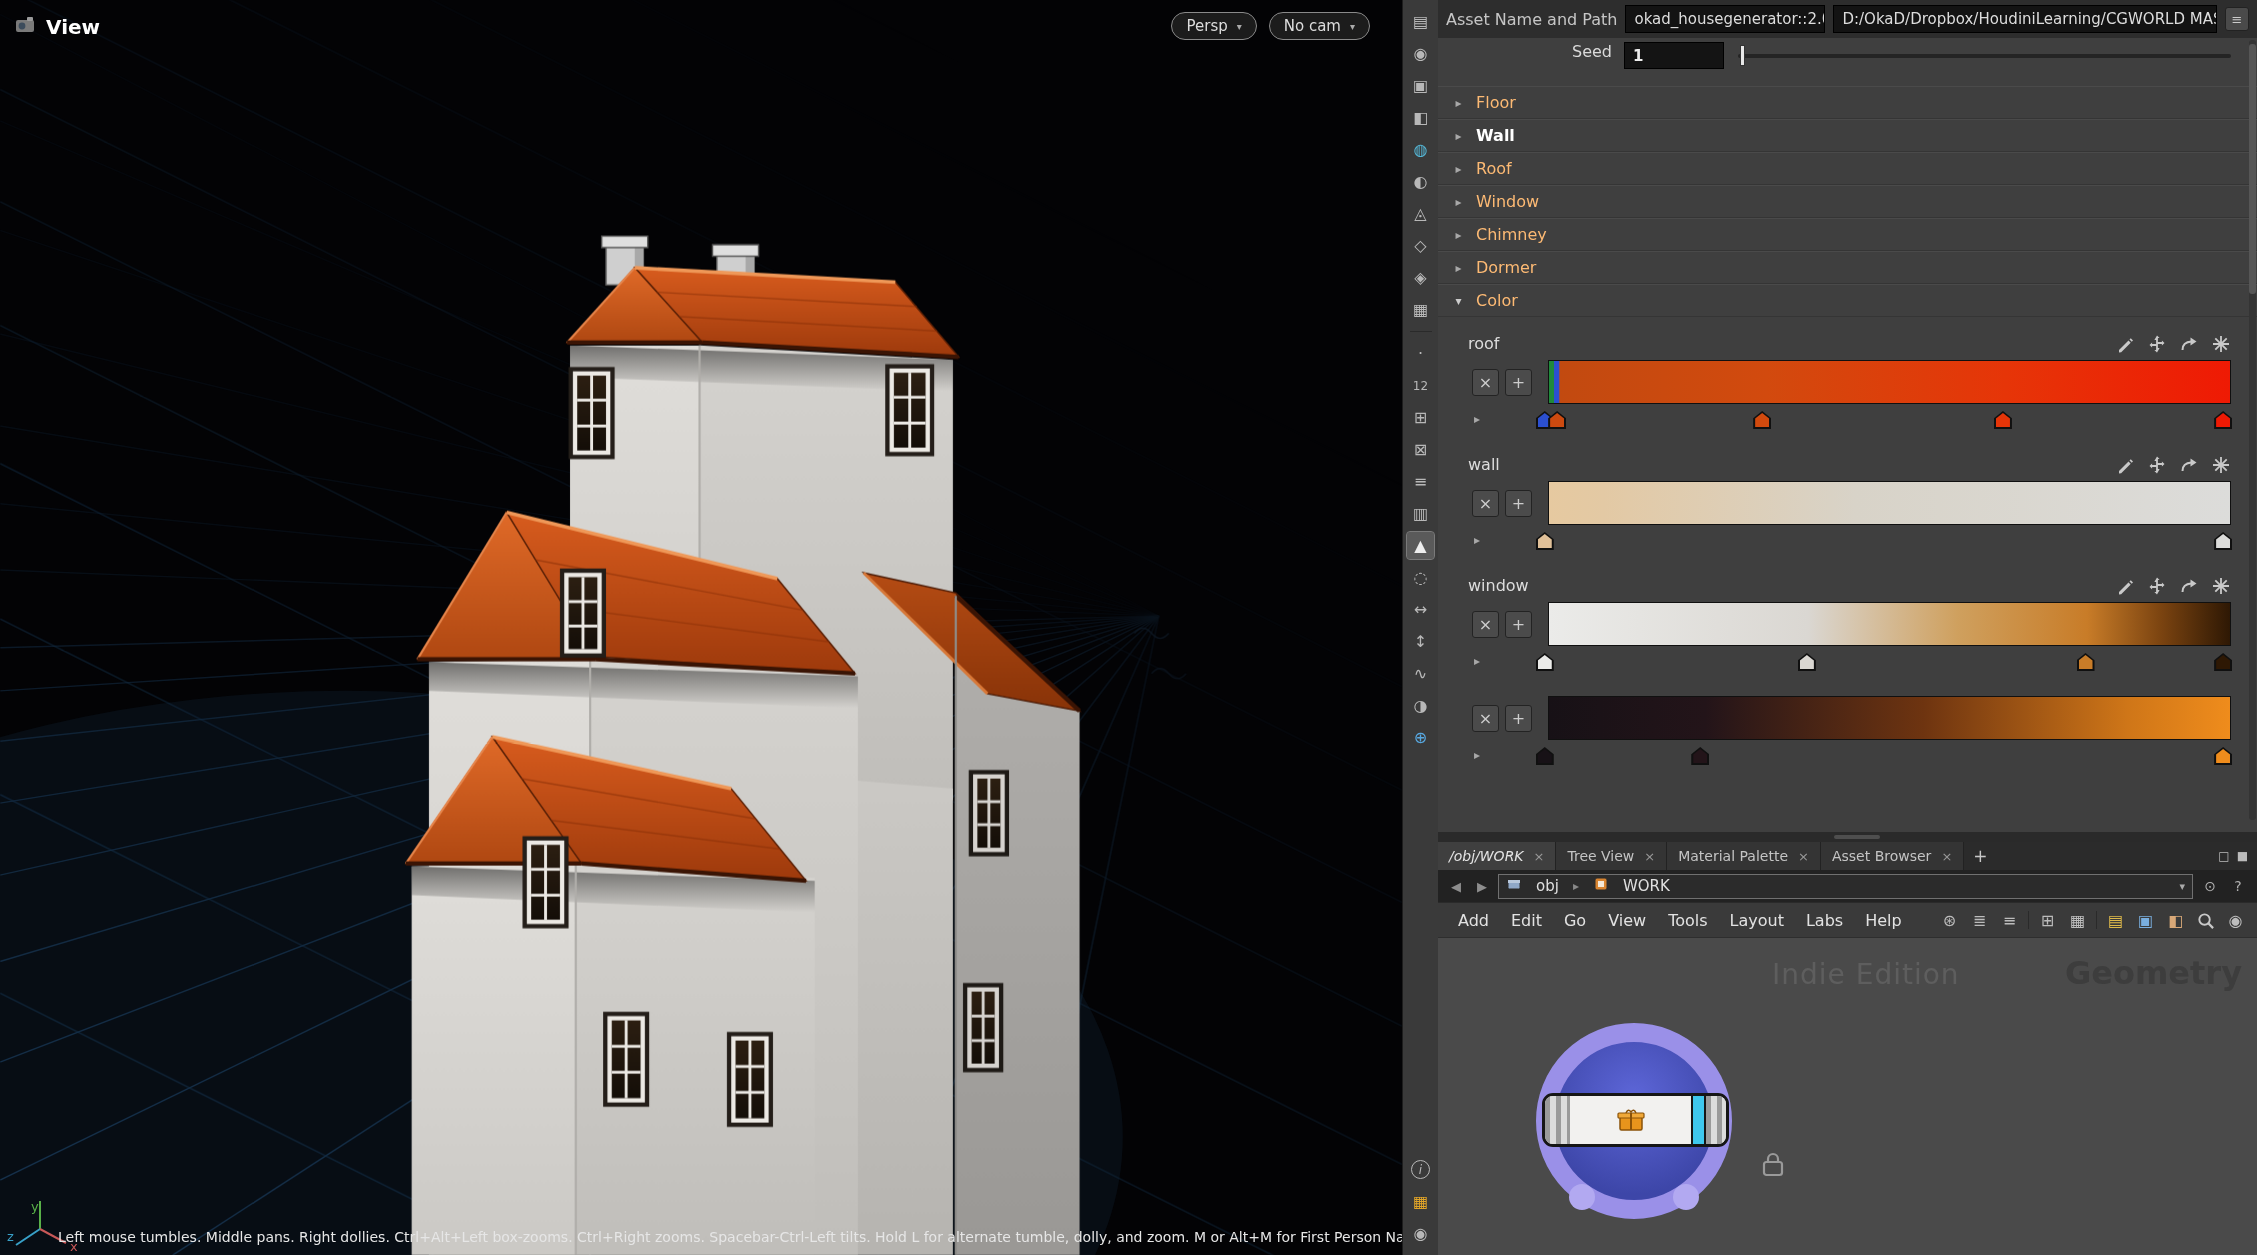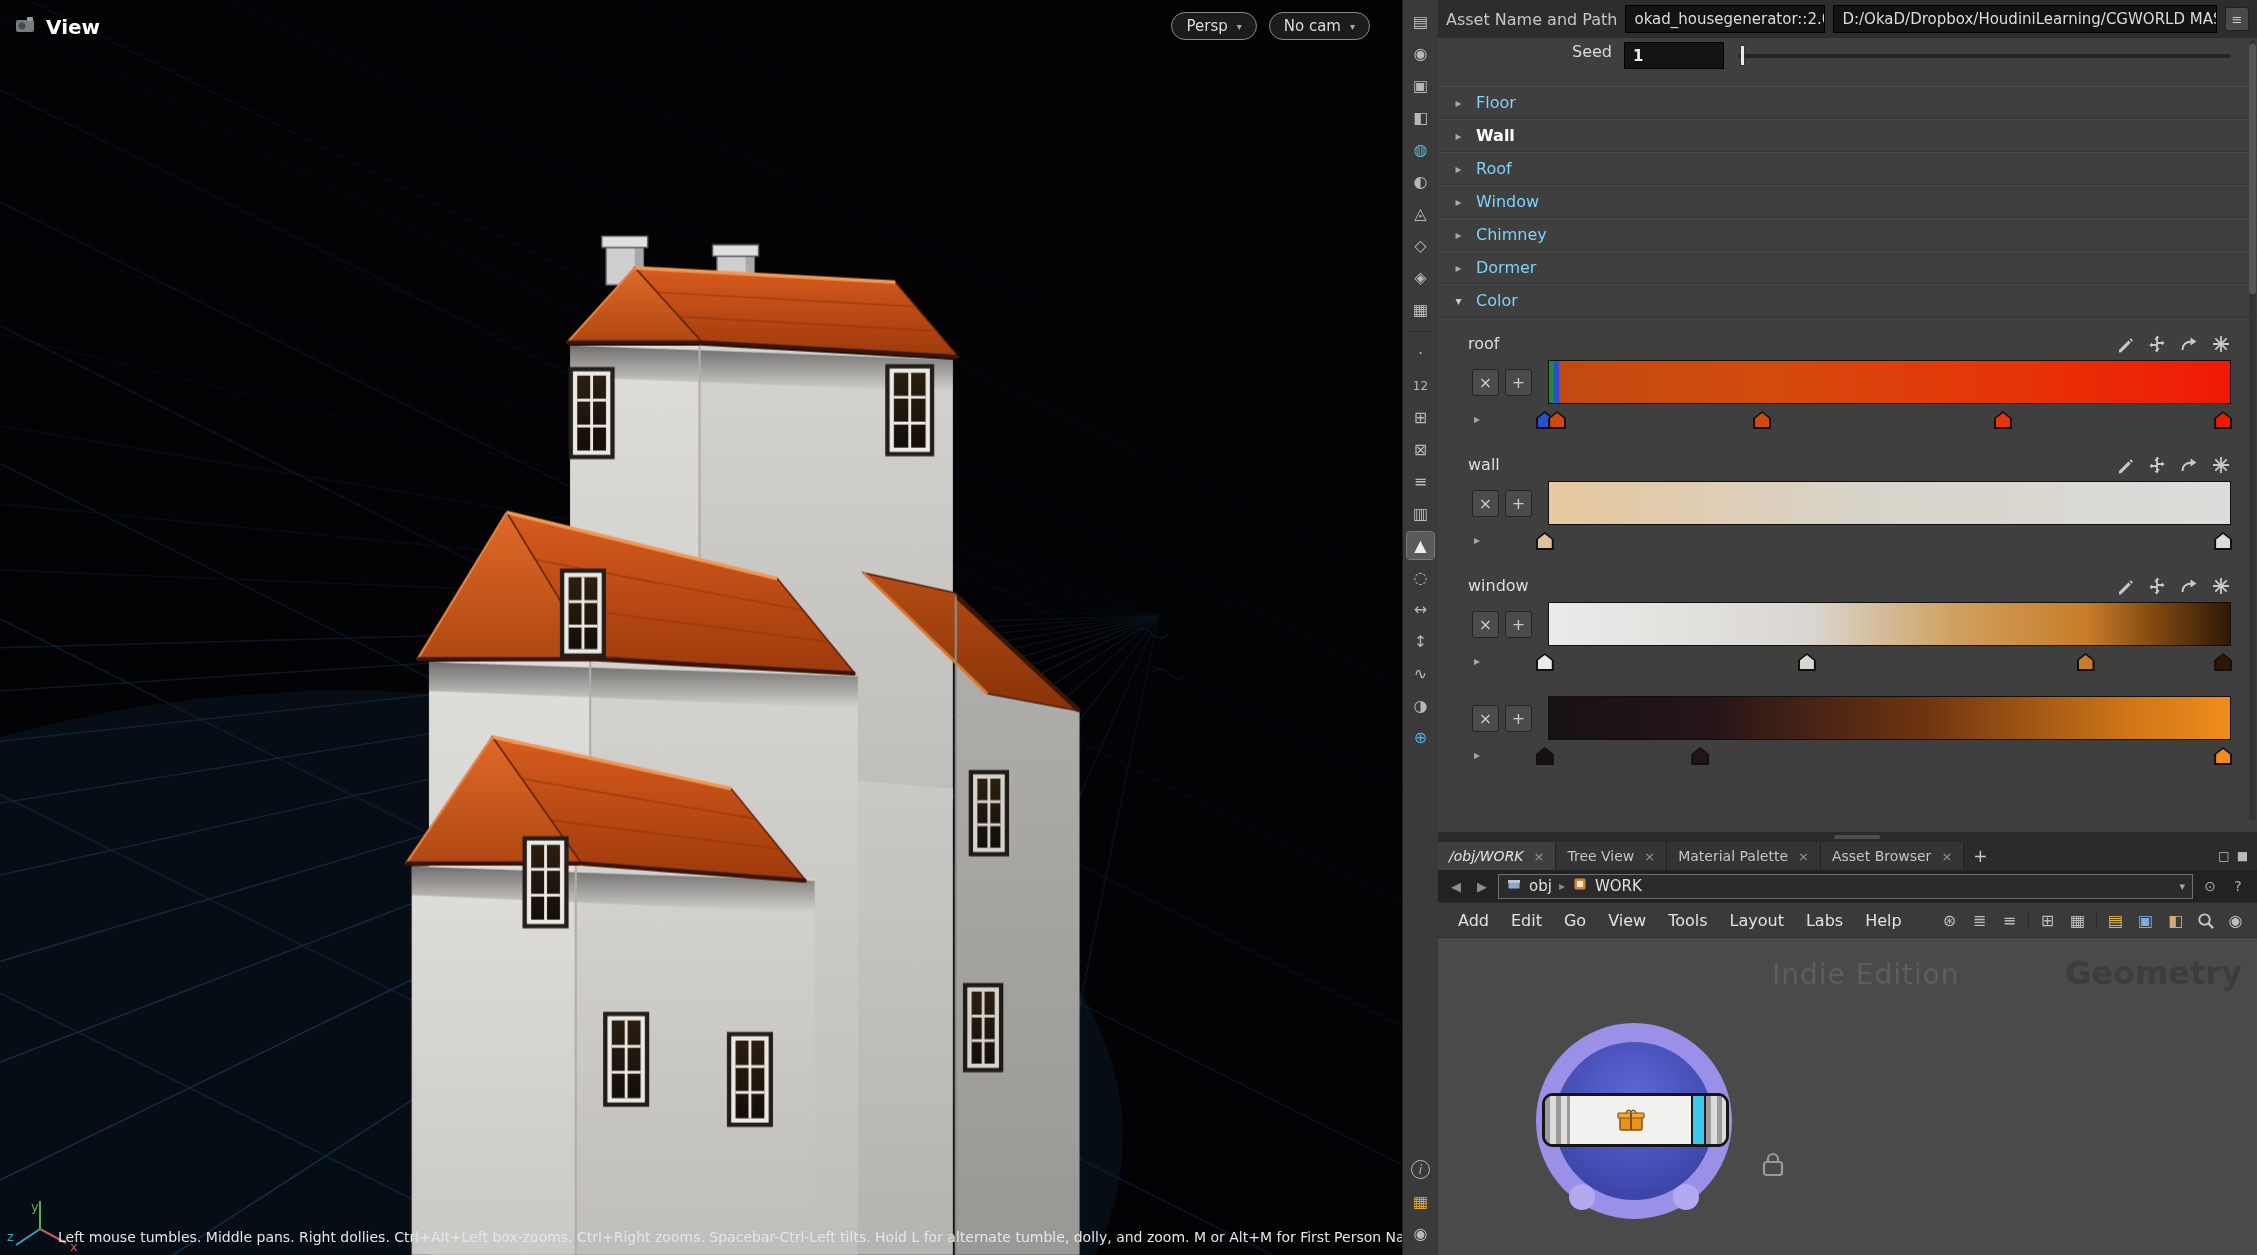--- a/index.html
+++ b/index.html
@@ -37,21 +37,21 @@
   .seed-row{height:36px;display:flex;align-items:flex-start;margin-top:4px}
   .seed-label{width:186px;text-align:right;font-size:16px;color:#dadada;padding-right:12px}
   .seed-input{width:100px;height:27px;background:#141414;border:1px solid #000;color:#eee;font-size:15px;font-weight:bold;display:flex;align-items:center;padding:0 8px}
   .seed-slider{flex:1;margin:0 26px 0 14px;height:27px;position:relative}
   .groove{position:absolute;left:0;right:0;top:12px;height:4px;background:#242424;border-radius:2px}
   .handle{position:absolute;left:2px;top:3px;width:5px;height:21px;background:#e8e8e8;border:1px solid #333}
   .folders{margin-top:8px}
   .folder-row{height:33px;display:flex;align-items:center;gap:11px;padding-left:14px;border-top:1px solid #4a4a4a;border-bottom:1px solid #353535;cursor:default}
   .tri{font-size:12px;color:#a8a8a8;width:13px;text-align:center}
   .tri.open{color:#cccccc}
-  .folder-label{font-size:16px;color:#7dd3fc}
+  .folder-label{font-size:16px;color:#fdba74}
   .folder-label.bold{font-weight:bold;color:#fff}
   .ramps{padding-top:4px}
   .ramp{margin:12px 0 20px 0}
   .ramp-head{display:flex;align-items:center;padding:0 26px 6px 30px}
   .ramp-name{font-size:16px;color:#ddd}
   .ramp-icons{margin-left:auto;display:flex;gap:11px}
   .ricon{width:21px;height:21px;display:flex;align-items:center;justify-content:center}
   .ramp-ctrl{display:flex;align-items:center;padding:0 26px 0 34px;gap:6px}
   .sq-btn{width:27px;height:27px;background:#4b4b4b;border:1px solid #232323;border-radius:3px;color:#ccc;font-size:16px;display:flex;align-items:center;justify-content:center;flex:none}
   .gradbar{flex:1;height:44px;border:1px solid #101010;margin-left:10px}
@@ -70,21 +70,21 @@
   
   .tab-bar{height:28px;background:#2b2b2b;display:flex;align-items:stretch;flex:none}
   .tab{display:flex;align-items:center;gap:10px;padding:0 11px;font-size:14px;color:#c4c4c4;background:#343434;border-right:1px solid #222}
   .tab.active{background:#3f3f3f;font-style:italic;color:#e4e4e4}
   .tab .x{color:#999;font-size:13px}
   .tab-plus{width:32px;display:flex;align-items:center;justify-content:center;color:#c8c8c8;font-size:17px}
   .tb-spacer{flex:1}
   .tab-winbtns{display:flex;align-items:center;gap:7px;padding-right:9px;font-size:12px;color:#bbb}
   .path-bar{height:32px;background:#222;display:flex;align-items:center;padding:0 8px;gap:6px;flex:none}
   .nav-arrow{color:#8e8e8e;font-size:13px;width:20px;text-align:center}
-  .path-field{flex:1;height:25px;border:1px solid #707070;display:flex;align-items:center;gap:7px;padding:0 7px;background:#2b2b2b}
+  .path-field{flex:1;height:25px;border:1px solid #707070;display:flex;align-items:center;gap:14px;padding:0 7px;background:#2b2b2b}
   .crumb{font-size:15px;color:#e0e0e0}
   .crumb-sep{color:#888;font-size:12px}
   .path-dd{margin-left:auto;color:#aaa;font-size:11px}
   .pb-btn{width:22px;height:22px;display:flex;align-items:center;justify-content:center;color:#b0b0b0;font-size:14px}
   .menu-bar{height:36px;background:#3a3a3a;display:flex;align-items:center;padding:0 10px;gap:2px;flex:none;border-top:1px solid #2a2a2a;border-bottom:1px solid #2e2e2e}
   .menu-item{font-size:16px;color:#e2e2e2;padding:4px 10px;white-space:nowrap}
   .mb-icons{margin-left:auto;display:flex;align-items:center;gap:7px}
   .mb-icon{width:23px;height:23px;display:flex;align-items:center;justify-content:center;font-size:16px;color:#bcbcbc}
   .mb-div{width:1px;height:18px;background:#2a2a2a}
   .canvas{flex:1;position:relative;background:#4a4a4a;overflow:hidden}

